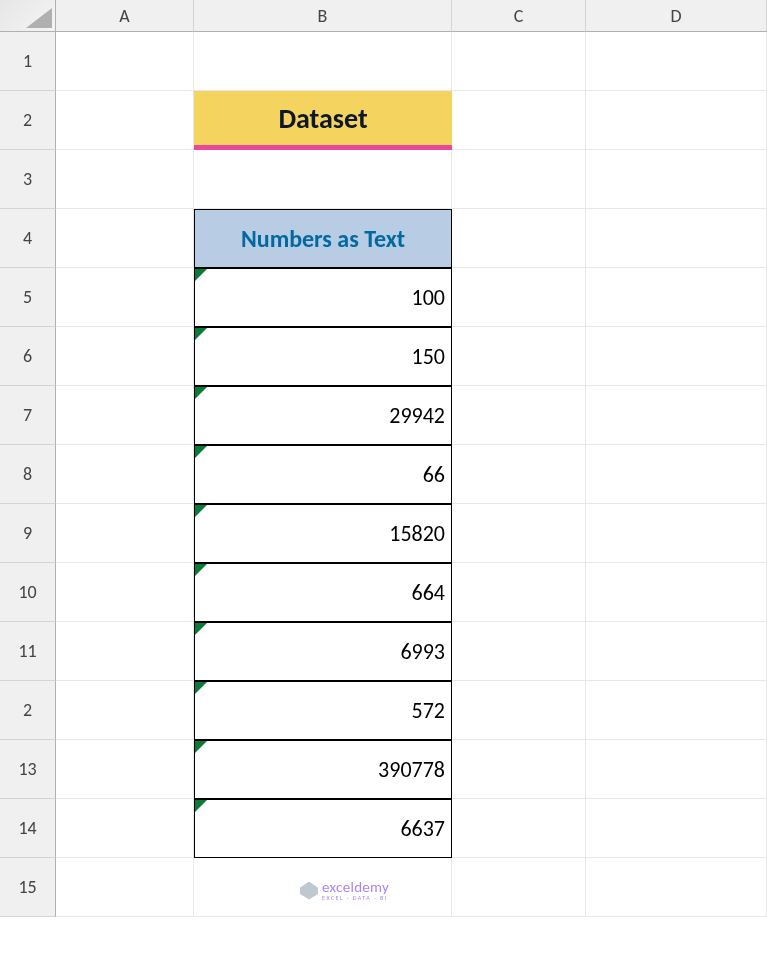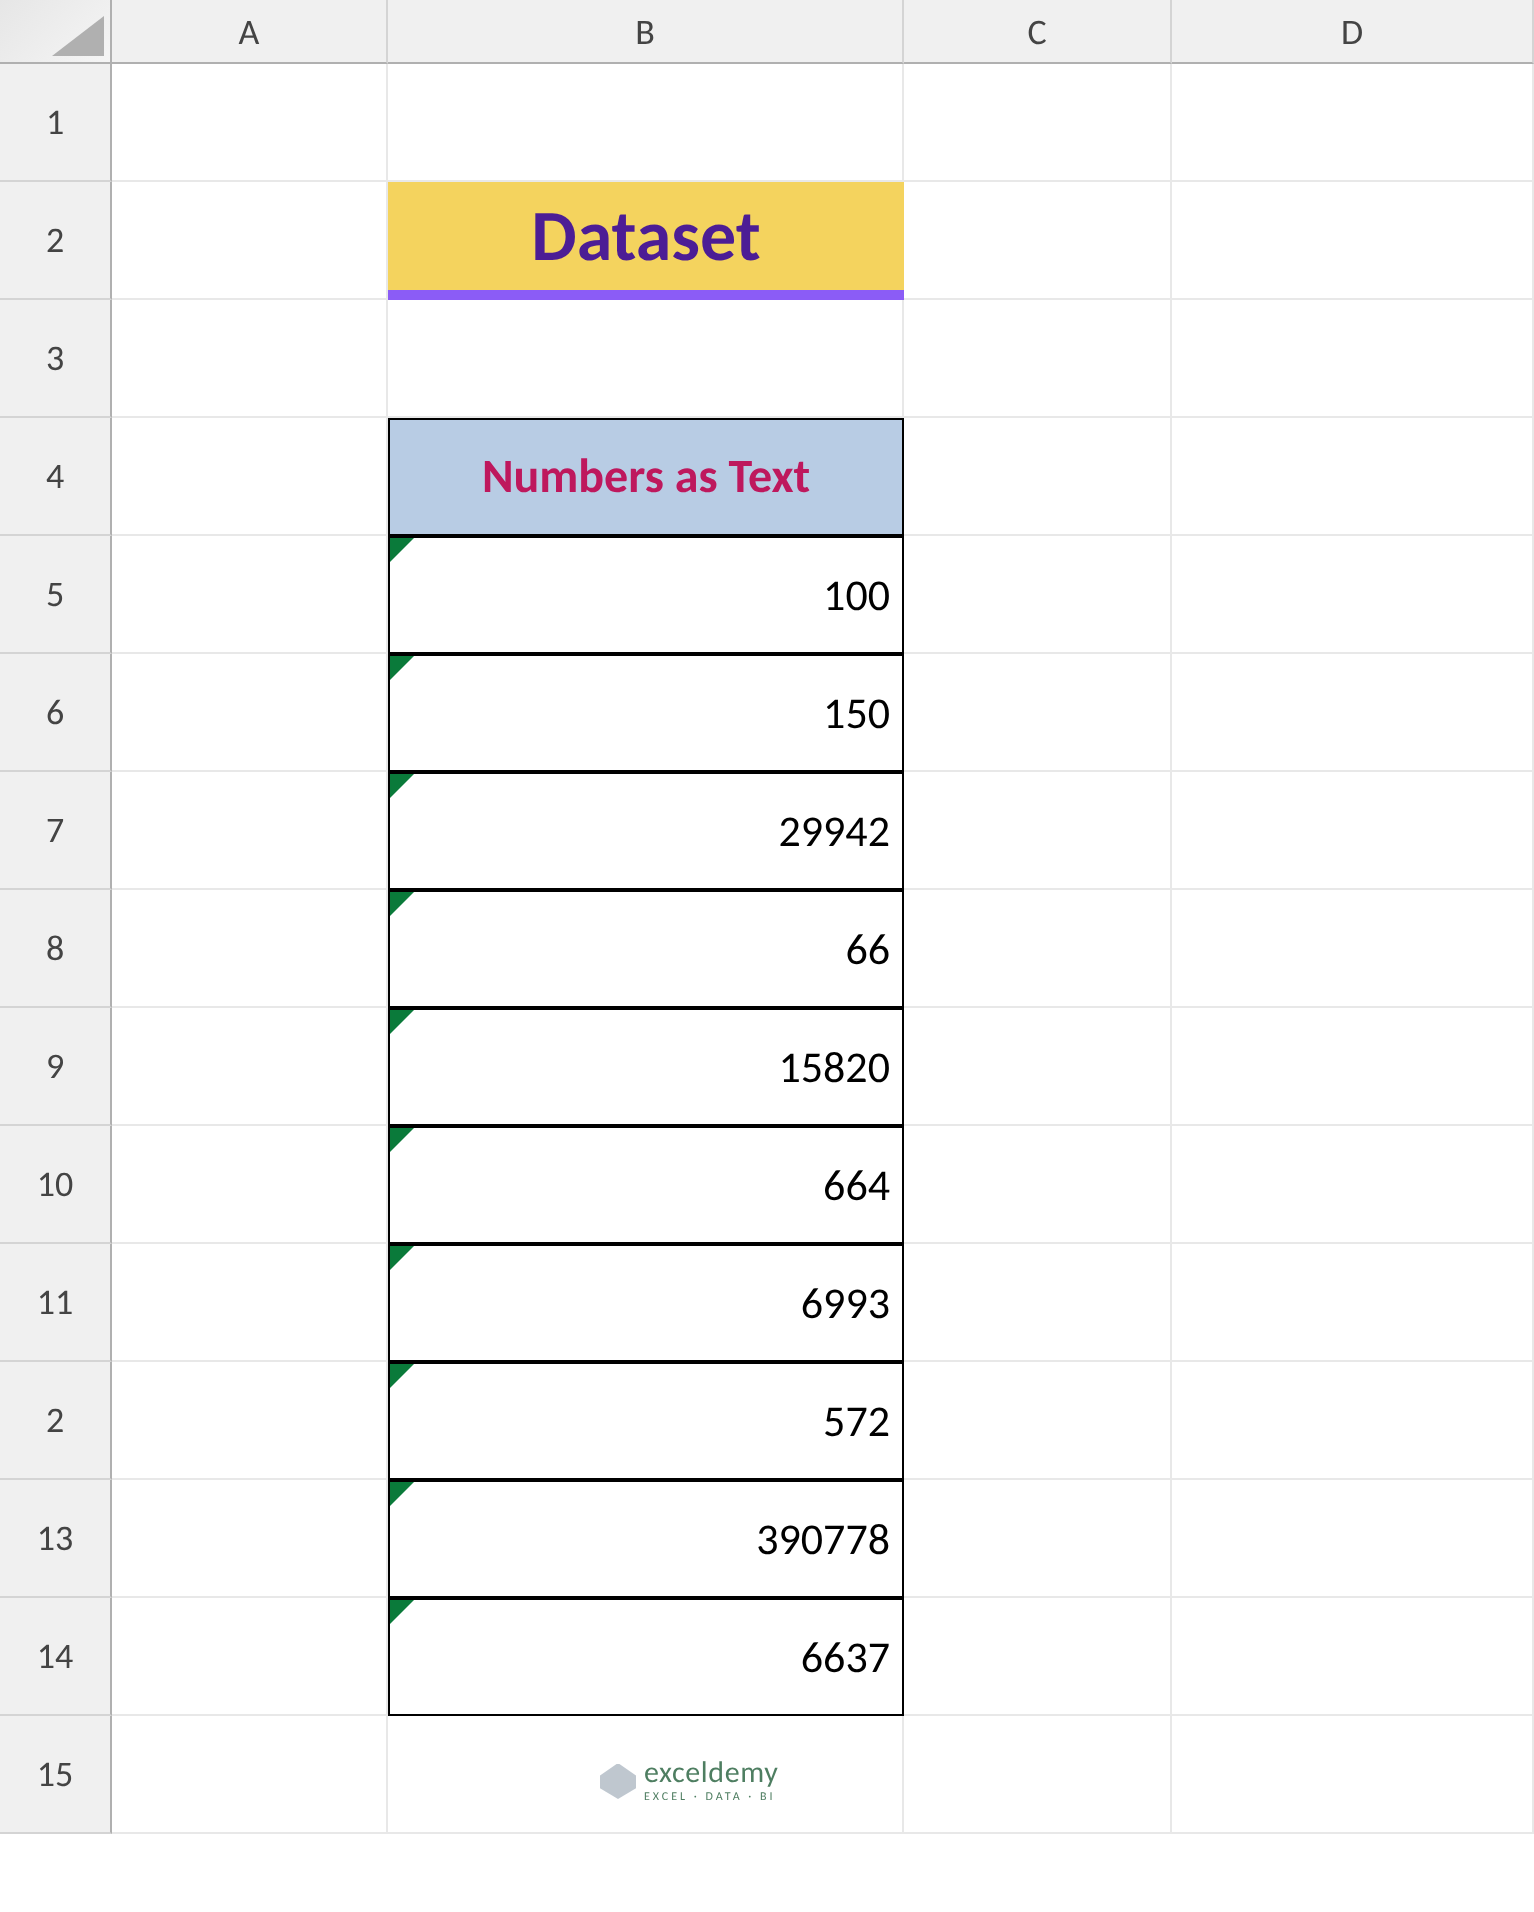--- a/index.html
+++ b/index.html
@@ -60,30 +60,30 @@
       border-right: 1px solid #e8e8e8;
       border-bottom: 1px solid #e8e8e8;
       display: flex;
       align-items: center;
       padding: 0 6px;
       font-size: 22px;
       position: relative;
     }
     .title-cell {
       background: #f4d35e;
-      color: #4c1d95;
+      color: #0f172a;
       font-weight: bold;
-      font-size: 36px;
-      justify-content: center;
-      border-bottom: 5px solid #8b5cf6;
+      font-size: 28px;
+      justify-content: center;
+      border-bottom: 5px solid #ec4899;
       border-right: none;
     }
     .header-cell {
       background: #b8cce4;
-      color: #be185d;
+      color: #0369a1;
       font-weight: bold;
       font-size: 24px;
       justify-content: center;
       border: 1px solid #000;
     }
     .data-cell {
       border: 1px solid #000;
       justify-content: flex-end;
       font-size: 22px;
       position: relative;
@@ -96,21 +96,21 @@
       height: 0;
       border-style: solid;
       border-width: 12px 12px 0 0;
       border-color: #0a7a3a transparent transparent transparent;
     }
     .watermark {
       position: absolute;
       display: flex;
       align-items: center;
       gap: 4px;
-      color: #14532d;
+      color: #8b5cf6;
       font-size: 12px;
       opacity: 0.75;
     }
     .watermark-icon {
       width: 18px;
       height: 18px;
       background: #aab5c0;
       clip-path: polygon(50% 0%, 100% 35%, 100% 70%, 50% 100%, 0% 70%, 0% 35%);
     }
     .watermark-text {

